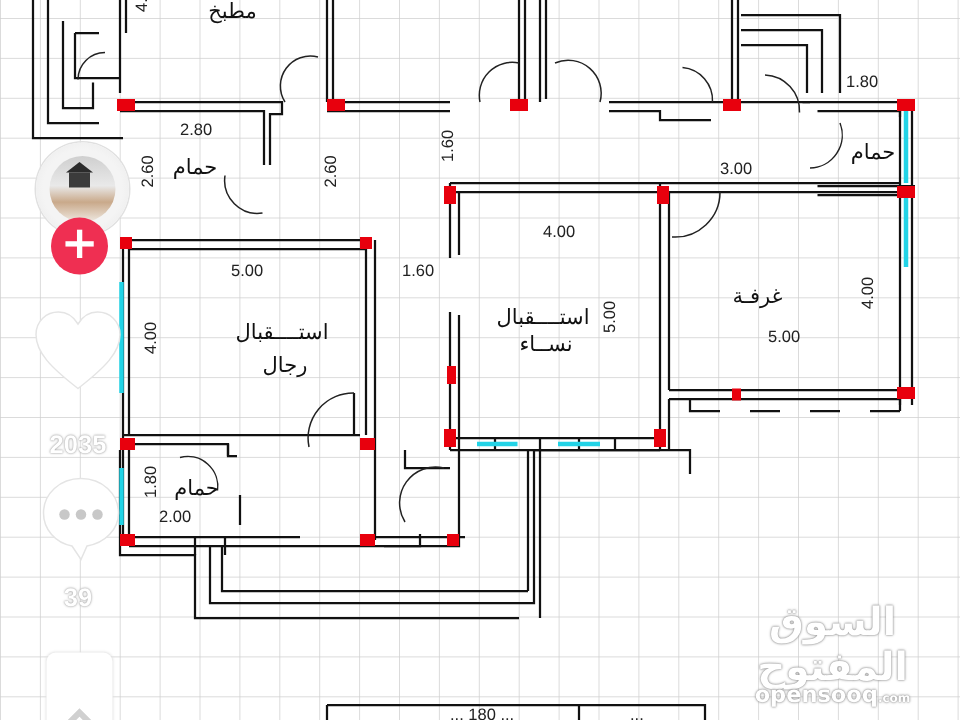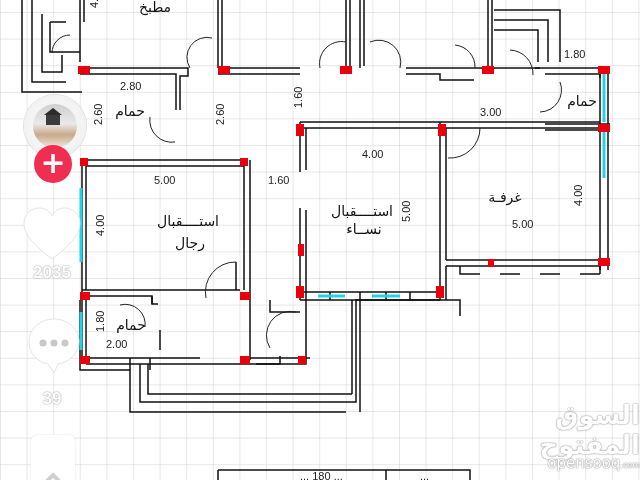--- a/index.html
+++ b/index.html
@@ -35,35 +35,35 @@
       position: absolute; left: 12px; top: 50px; width: 38px; height: 38px; border-radius: 50%;
       background: #ef2f52; color: #fff; font-size: 30px; line-height: 36px; text-align: center;
       font-family: "DejaVu Sans", sans-serif; font-weight: bold;
     }
     .like-btn { position: absolute; left: 0px; top: 112px; width: 60px; height: 55px; }
     .like-count, .comment-count {
       position: absolute; width: 70px; text-align: center; color: #fff;
       font-family: "Liberation Sans", sans-serif; font-weight: bold; font-size: 17px;
       text-shadow: 0 0 1px #999, 0 0 2px #bbb;
     }
-    .like-count { left: -5px; top: 168px; }
+    .like-count { left: -5px; top: 192px; }
     .comment-btn { position: absolute; left: 5px; top: 222px; width: 54px; height: 60px; }
     .comment-count { left: -5px; top: 294px; }
     .share-btn {
       position: absolute; left: 9px; top: 340px; width: 44px; height: 60px;
       background: #ffffff; border-radius: 6px; box-shadow: 0 0 2px #ddd;
     }
     .share-btn svg { position: absolute; left: 6px; top: 34px; }
-    .watermark { position: absolute; left: 470px; top: 400px; width: 170px; text-align: right; pointer-events: auto; }
+    .watermark { position: absolute; left: 470px; top: 400px; width: 170px; text-align: center; pointer-events: auto; }
     .wm-ar {
       font-family: "DejaVu Sans", sans-serif; font-weight: bold; font-size: 26px; color: #ffffff;
       text-shadow: 0 0 2px #9a9a9a, 0 0 1px #777; letter-spacing: -1px;
     }
     .wm-en {
-      font-family: "DejaVu Sans", sans-serif; font-weight: normal; font-size: 15px; color: #ffffff;
+      font-family: "DejaVu Sans", sans-serif; font-weight: bold; font-size: 15px; color: #ffffff;
       text-shadow: 0 0 2px #9a9a9a, 0 0 1px #777; margin-top: -6px;
     }
     .wm-en small { font-size: 8px; }
   </style>
 </head>
 <body>
 
 <svg id="plan" viewBox="0 0 640 480" xmlns="http://www.w3.org/2000/svg">
   <defs>
     <pattern id="grid" width="26.6" height="26.6" patternUnits="userSpaceOnUse" x="0" y="12">

